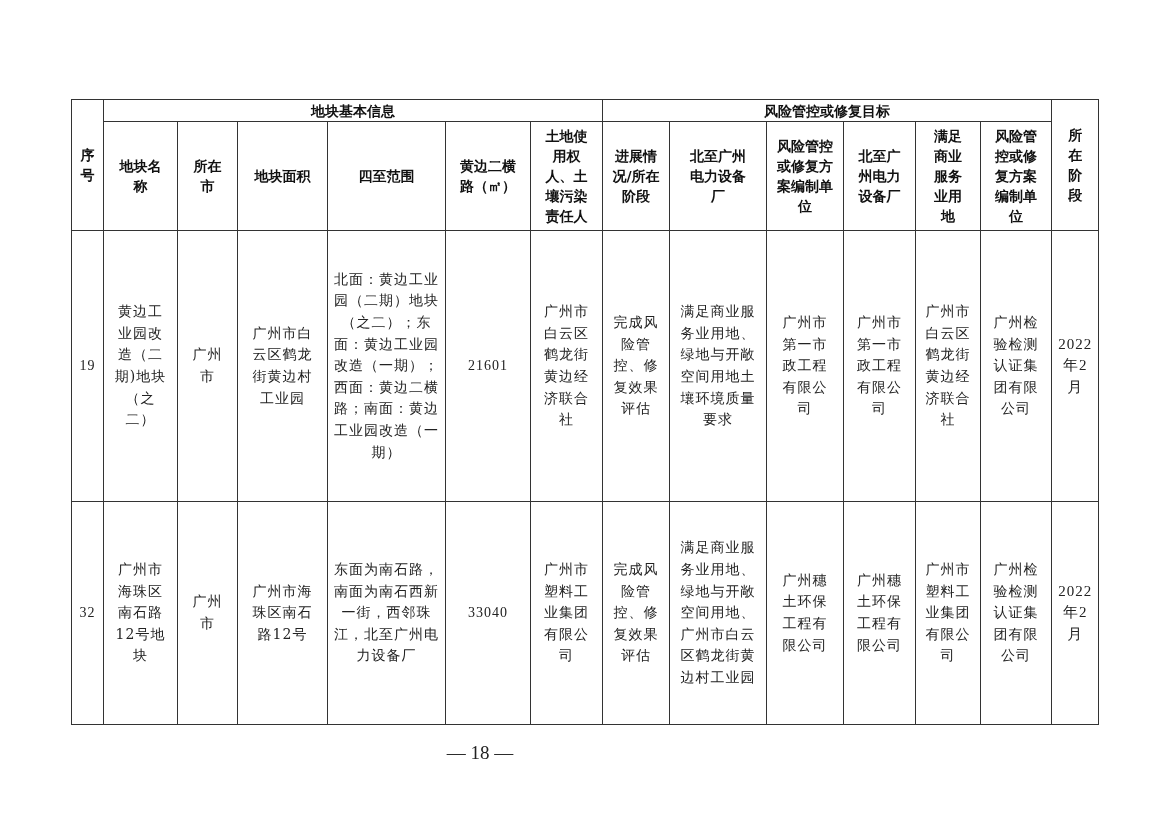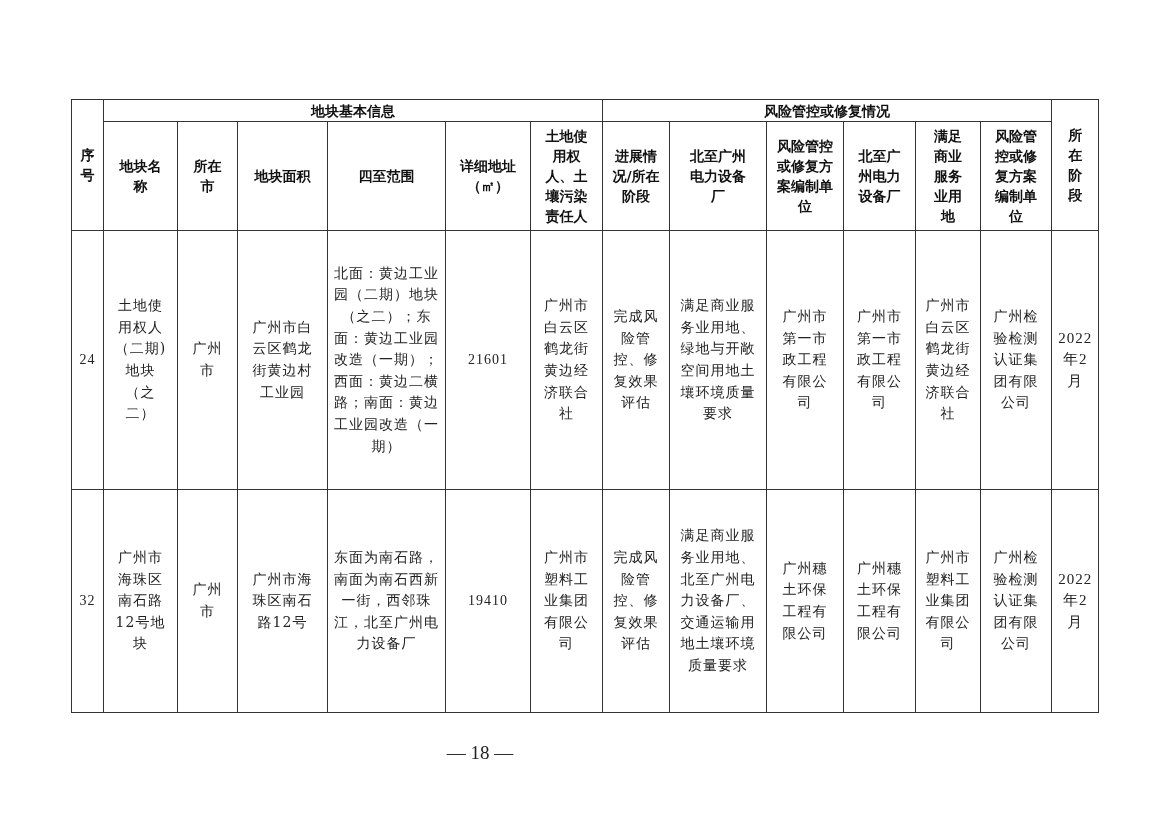--- a/index.html
+++ b/index.html
@@ -37,65 +37,65 @@
       <col style="width:77px">
       <col style="width:72px">
       <col style="width:65px">
     <col style="width:71px">
       <col style="width:47px">
   </colgroup>
   <tbody>
       <tr class="group-row">
     <th rowspan="2" class="narrow">序号</th>
     <th colspan="6">地块基本信息</th>
-    <th colspan="6">风险管控或修复情况</th>
+    <th colspan="6">风险管控或修复目标</th>
     <th rowspan="2" style="padding:0 14px">所在阶段</th>
   </tr>
   <tr class="header-row">
     <th style="padding:0 12px">地块名称</th>
     <th style="padding:0 14px">所在市</th>
     <th>地块面积</th>
     <th>四至范围</th>
-    <th style="padding:0 10px">详细地址（㎡）</th>
+    <th style="padding:0 10px">黄边二横路（㎡）</th>
     <th style="padding:0 8px">土地使用权人、土壤污染责任人</th>
     <th style="padding:0 6px">进展情况/所在阶段</th>
     <th style="padding:0 14px">北至广州电力设备厂</th>
     <th style="padding:0 10px">风险管控或修复方案编制单位</th>
     <th style="padding:0 10px">北至广州电力设备厂</th>
     <th style="padding:0 14px">满足商业服务业用地</th>
     <th style="padding:0 8px">风险管控或修复方案编制单位</th>
   </tr>
 
   <tr class="row-31">
-    <td class="num">24</td>
-    <td style="padding:0 8px">土地使用权人（二期)地块（之二）</td>
+    <td class="num">19</td>
+    <td style="padding:0 8px">黄边工业园改造（二期)地块（之二）</td>
     <td style="padding:0 14px">广州市</td>
-    <td style="padding:0 10px">广州市白云区鹤龙街黄边村工业园</td>
+    <td style="padding:6px 10px">广州市白云区鹤龙街黄边村工业园</td>
     <td style="padding:0 6px">北面：黄边工业园（二期）地块（之二）；东面：黄边工业园改造（一期）； 西面：黄边二横路；南面：黄边工业园改造（一期）</td>
     <td class="num">21601</td>
     <td style="padding:0 8px">广州市白云区鹤龙街黄边经济联合社</td>
     <td style="padding:0 6px">完成风险管控、修复效果评估</td>
     <td style="padding:0 8px">满足商业服务业用地、绿地与开敞空间用地土壤环境质量要求</td>
     <td style="padding:0 12px">广州市第一市政工程有限公司</td>
     <td style="padding:0 10px">广州市第一市政工程有限公司</td>
     <td style="padding:0 6px">广州市白云区鹤龙街黄边经济联合社</td>
     <td style="padding:0 10px">广州检验检测认证集团有限公司</td>
     <td class="num" style="padding:0 4px;font-size:15px">2022年2月</td>
   </tr>
 
   <tr class="row-32">
     <td class="num">32</td>
     <td style="padding:0 10px">广州市海珠区南石路12号地块</td>
     <td style="padding:0 14px">广州市</td>
     <td style="padding:0 10px">广州市海珠区南石路12号</td>
     <td style="padding:0 6px">东面为南石路，南面为南石西新一街，西邻珠江，北至广州电力设备厂</td>
-    <td class="num">19410</td>
+    <td class="num">33040</td>
     <td style="padding:0 8px">广州市塑料工业集团有限公司</td>
     <td style="padding:0 6px">完成风险管控、修复效果评估</td>
-    <td style="padding:0 8px">满足商业服务业用地、北至广州电力设备厂、交通运输用地土壤环境质量要求</td>
+    <td style="padding:0 8px">满足商业服务业用地、绿地与开敞空间用地、广州市白云区鹤龙街黄边村工业园</td>
     <td style="padding:0 12px">广州穗土环保工程有限公司</td>
     <td style="padding:0 10px">广州穗土环保工程有限公司</td>
     <td style="padding:0 6px">广州市塑料工业集团有限公司</td>
     <td style="padding:0 10px">广州检验检测认证集团有限公司</td>
     <td class="num" style="padding:0 4px;font-size:15px">2022年2月</td>
   </tr>
 </tbody>
   </table>
 
 <div class="page-number">— 18 —</div>

